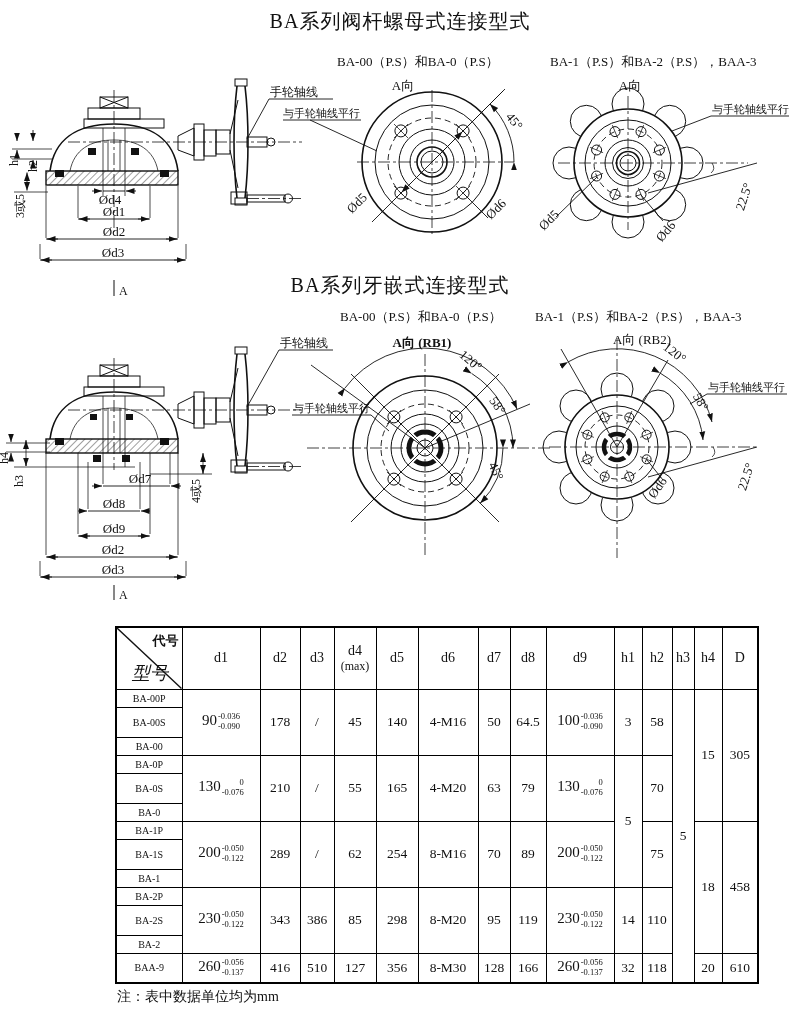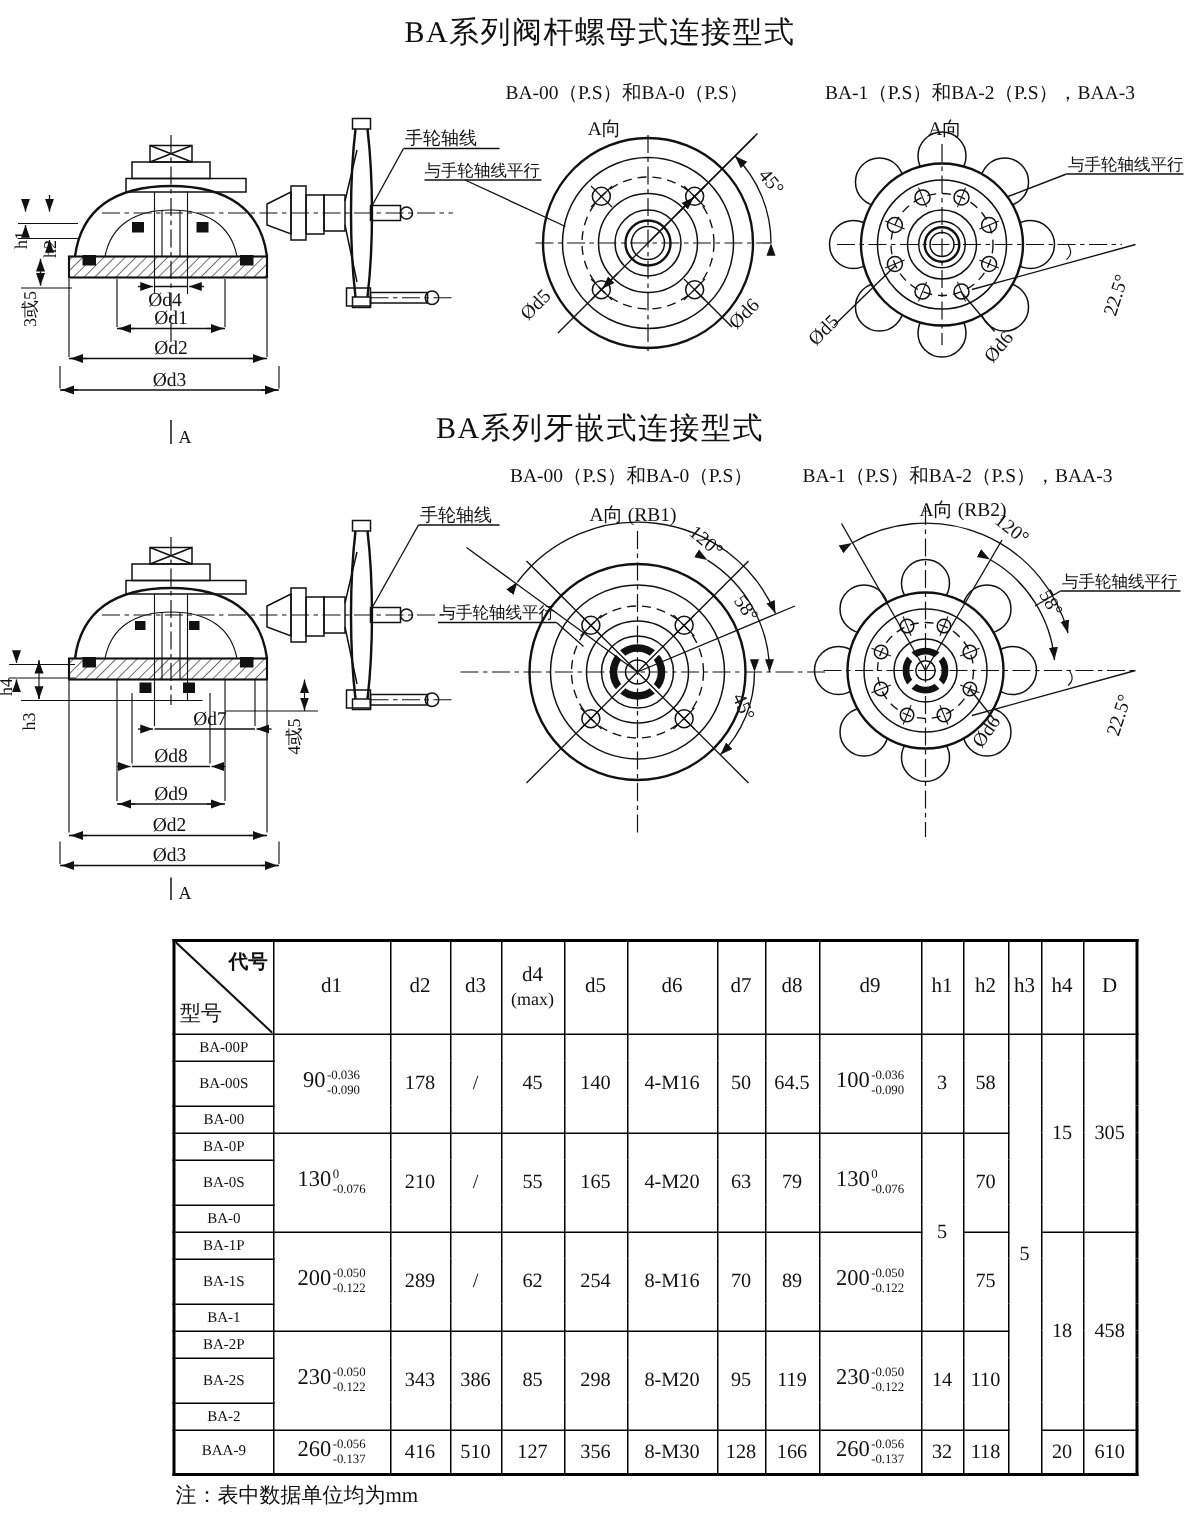--- a/index.html
+++ b/index.html
@@ -25,28 +25,28 @@
   table.spec{position:absolute;left:115px;top:626px;border-collapse:collapse;border:2.2px solid #000;
              table-layout:fixed;}
   table.spec th,table.spec td{border:1.6px solid #000;text-align:center;vertical-align:middle;
              padding:0 1px;font-weight:normal;overflow:hidden;}
   table.spec th{font-size:14px;}
   tr.hdr{height:62px;}
   tr.rs{height:18px;} tr.rm{height:30px;}
   td.model{font-size:10px;}
   td.num,th{font-size:13.5px;}
   .tb{font-size:15px;}
-  .ts{display:inline-flex;flex-direction:column;align-items:flex-start;font-size:8.5px;
+  .ts{display:inline-flex;flex-direction:column;align-items:flex-end;font-size:8.5px;
       line-height:1.15;vertical-align:middle;margin-left:1px;}
   .ts i{font-style:normal;}
   th .sm{font-size:12px;}
   th.corner{position:relative;padding:0;}
   th.corner svg.diag{position:absolute;left:0;top:0;width:100%;height:100%;}
   th.corner .ctop{position:absolute;right:3px;top:4px;font-size:13px;font-weight:bold;}
-  th.corner .cbot{position:absolute;left:3px;bottom:4px;font-size:14px;}
+  th.corner .cbot{position:absolute;left:15px;bottom:4px;font-size:18px;font-style:italic;}
 </style>
 </head>
 <body>
 
 <div class="page">
 
   <svg width="0" height="0">
     <defs>
       <marker id="arw" markerWidth="9" markerHeight="8" refX="8.5" refY="4" orient="auto" markerUnits="userSpaceOnUse">
         <path d="M0,1 L8.5,4 L0,7 Z" fill="#111"></path>
@@ -59,21 +59,21 @@
 
   <div class="abs ttl" style="top:8px;left:0;">BA系列阀杆螺母式连接型式</div>
   <div class="abs cap" style="left:337px;top:53px;width:195px;">BA-00（P.S）和BA-0（P.S）</div>
   <div class="abs cap" style="left:550px;top:53px;width:250px;">BA-1（P.S）和BA-2（P.S），BAA-3</div>
   <div class="abs avw" style="left:373px;top:77px;width:60px;">A向</div>
   <div class="abs avw" style="left:600px;top:77px;width:60px;">A向</div>
 
   <div class="abs ttl" style="top:272px;left:0;text-align:center;">BA系列牙嵌式连接型式</div>
   <div class="abs cap" style="left:340px;top:308px;width:195px;">BA-00（P.S）和BA-0（P.S）</div>
   <div class="abs cap" style="left:535px;top:308px;width:255px;">BA-1（P.S）和BA-2（P.S），BAA-3</div>
-  <div class="abs avw" style="left:372px;top:334px;width:100px;">A向 (RB1)</div>
+  <div class="abs avw" style="left:372px;top:334px;width:100px;font-weight:bold;">A向 (RB1)</div>
   <div class="abs avw" style="left:592px;top:331px;width:100px;">A向 (RB2)</div>
 
   <svg style="left:0;top:75px;" width="335" height="230" viewBox="0 75 335 230">
     <g>
       <path class="cl" d="M114,90 V232"></path>
       <path class="cl" d="M68,142 H302"></path>
       <rect class="ln" x="100" y="97" width="28" height="11"></rect>
       <path class="ln" d="M100,97 L128,108 M100,108 L128,97"></path>
       <rect class="ln" x="88" y="108" width="52" height="11"></rect>
       <rect class="ln" x="84" y="119" width="80" height="9"></rect>

